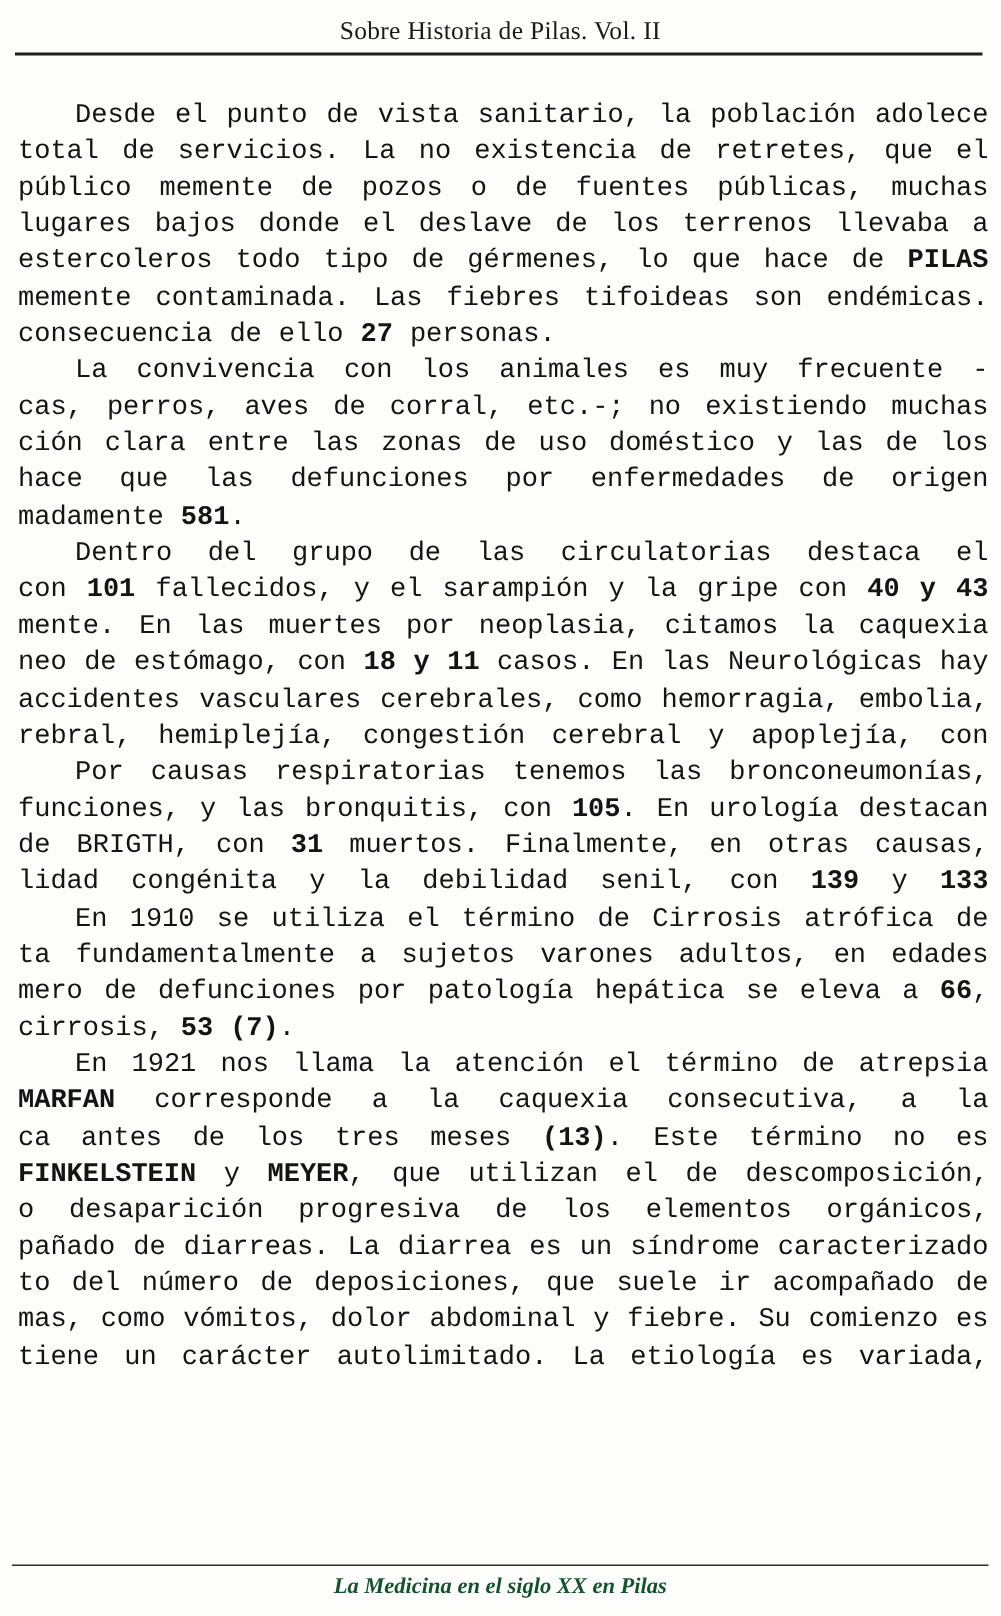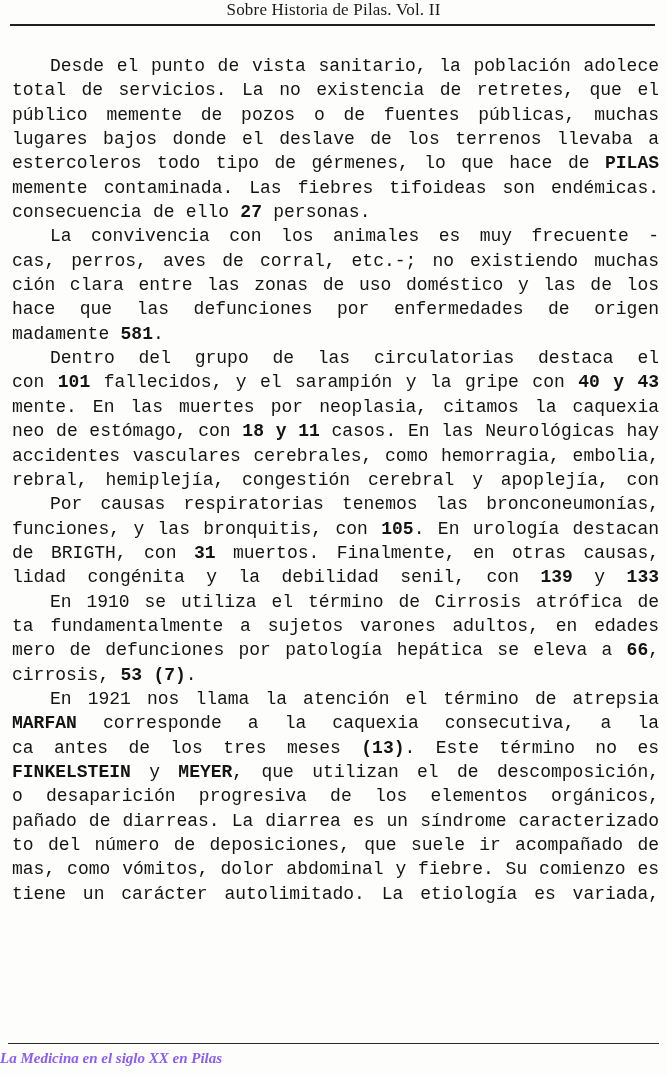--- a/index.html
+++ b/index.html
@@ -7,20 +7,21 @@
     width: 667px; height: 1077px;
     background: #fdfdfb;
     font-family: "Liberation Serif", serif;
     color: #141414;
     position: relative;
     overflow: hidden;
   }
   .page { position: absolute; inset: 0; }
 
   .page-header {
+    padding-top: 11px;
     text-align: center;
     font-size: 17px;
     letter-spacing: 0.2px;
     color: #1a1a1a;
   }
   .header-rule {
     margin: 4px 12px 0 10px;
     border: 0;
     border-top: 2px solid #1f1f1f;
     height: 0;
@@ -49,24 +50,25 @@
     top: 1043px;
   }
   .footer-rule {
     margin: 0 8px;
     border: 0;
     border-top: 1.5px solid #2a2a2a;
     height: 0;
   }
   .footer-title {
     margin-top: 6px;
+    text-align: center;
     font-size: 15px;
     font-style: italic;
     font-weight: bold;
-    color: #8b5cf6;
+    color: #14532d;
   }
 </style>
 </head>
 <body>
 
 <div class="page">
 
   <div class="page-header">
     <span>Sobre Historia de Pilas. Vol. II</span>
   </div>

